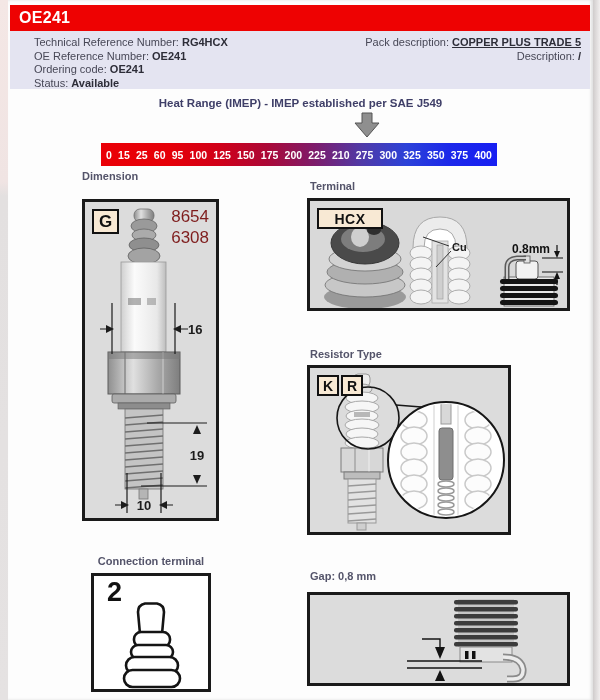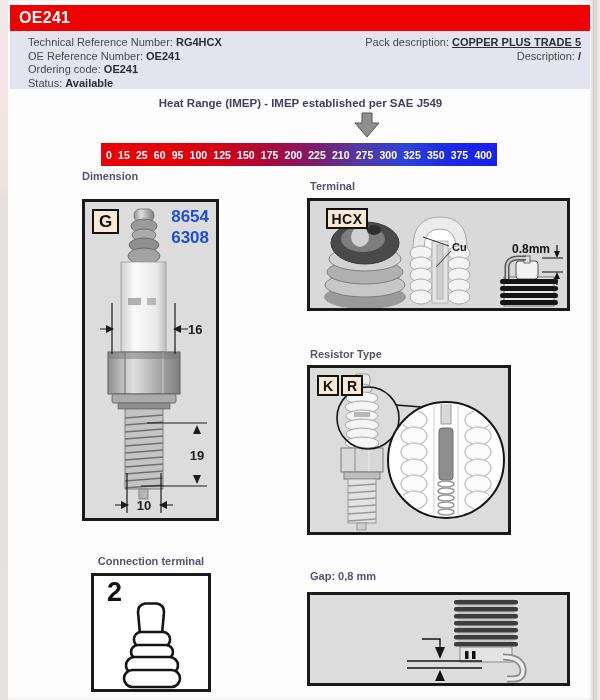--- a/index.html
+++ b/index.html
@@ -11,21 +11,21 @@
     background:linear-gradient(to bottom,#f4e7e5 0%,#f0e4e3 26%,#e3e0e0 28%,#e5e2e2 100%);}
   .edge-right{position:absolute;right:0;top:0;width:8px;height:700px;
     background:linear-gradient(to right,#cbc7c7,#f1eeee);}
   .page{position:absolute;left:8px;top:0;width:585px;height:700px;background:#fdfdfd;
     box-shadow:inset -2px 0 3px rgba(0,0,0,0.12);}
   .header{position:absolute;left:2px;top:5px;width:580px;height:26px;background:#ee0202;
     color:#fff;font-weight:bold;font-size:16px;line-height:26px;padding-left:9px;box-sizing:border-box;letter-spacing:0.3px;}
   .info{position:absolute;left:2px;top:31px;width:580px;height:58px;background:#e4e4f1;
     font-size:11px;line-height:13.5px;color:#474756;box-sizing:border-box;padding:5px 9px 0 9px;}
   .info b{color:#2d2d38;}
-  .info-left{position:absolute;left:18px;top:5px;}
+  .info-left{position:absolute;left:24px;top:5px;}
   .info-right{position:absolute;right:9px;top:5px;text-align:right;}
   .u{text-decoration:underline;}
   .heat-title{position:absolute;left:0;top:97px;width:585px;text-align:center;
     font-size:11.5px;font-weight:bold;color:#3f3f68;}
   .heat-arrow{position:absolute;left:346px;top:112px;}
   .heat-bar{position:absolute;left:93px;top:143px;width:396px;height:23px;
     background:linear-gradient(90deg,#ea0007 0%,#e60008 17%,#d00019 30%,#ab0837 42%,#7d1c6b 54%,#4f3aa8 66%,#2c42d8 77%,#1c28ea 88%,#171ff2 100%);
     display:flex;justify-content:space-between;align-items:center;padding:0 5px;box-sizing:border-box;}
   .heat-bar span{color:#fff;font-weight:bold;font-size:10.5px;}
   .sec-title{position:absolute;font-size:11px;font-weight:bold;color:#54546a;}
@@ -36,25 +36,25 @@
   .t-gap{left:302px;top:570px;}
   .box{position:absolute;border:3px solid #1a1a1a;background:#dcdcdc;box-sizing:border-box;}
   .box-dimension{left:74px;top:199px;width:137px;height:322px;}
   .box-terminal{left:299px;top:198px;width:263px;height:113px;background:#d9d9d9;}
   .box-resistor{left:299px;top:365px;width:204px;height:170px;}
   .box-connection{left:83px;top:573px;width:120px;height:119px;background:#ffffff;}
   .box-gap{left:299px;top:592px;width:263px;height:94px;}
   .badge{position:absolute;border:2px solid #111;background:#f8e9d4;color:#111;
     font-weight:bold;display:flex;align-items:center;justify-content:center;box-sizing:border-box;}
   .g-badge{left:7px;top:7px;width:27px;height:25px;font-size:17px;}
-  .hcx-badge{left:7px;top:7px;width:42px;height:21px;font-size:14px;letter-spacing:0.5px;margin-left:9px;}
+  .hcx-badge{left:7px;top:7px;width:66px;height:21px;font-size:14px;letter-spacing:0.5px;}
   .k-badge{left:7px;top:7px;width:22px;height:21px;font-size:14px;}
   .r-badge{left:31px;top:7px;width:22px;height:21px;font-size:14px;}
-  .part-numbers{position:absolute;right:7px;top:4px;text-align:right;color:#1d4ed8;
-    font-weight:bold;font-size:17px;line-height:21px;}
+  .part-numbers{position:absolute;right:7px;top:4px;text-align:right;color:#7f1d1d;
+    font-weight:normal;font-size:17px;line-height:21px;}
   .conn-code{position:absolute;left:13px;top:1px;font-weight:bold;font-size:27px;color:#111;}
   .fill{position:absolute;left:0;top:0;width:100%;height:100%;}
   svg text{font-family:"Liberation Sans",sans-serif;}
 </style>
 </head>
 <body>
 
 <div class="edge-left"></div>
 <div class="edge-right"></div>
 

